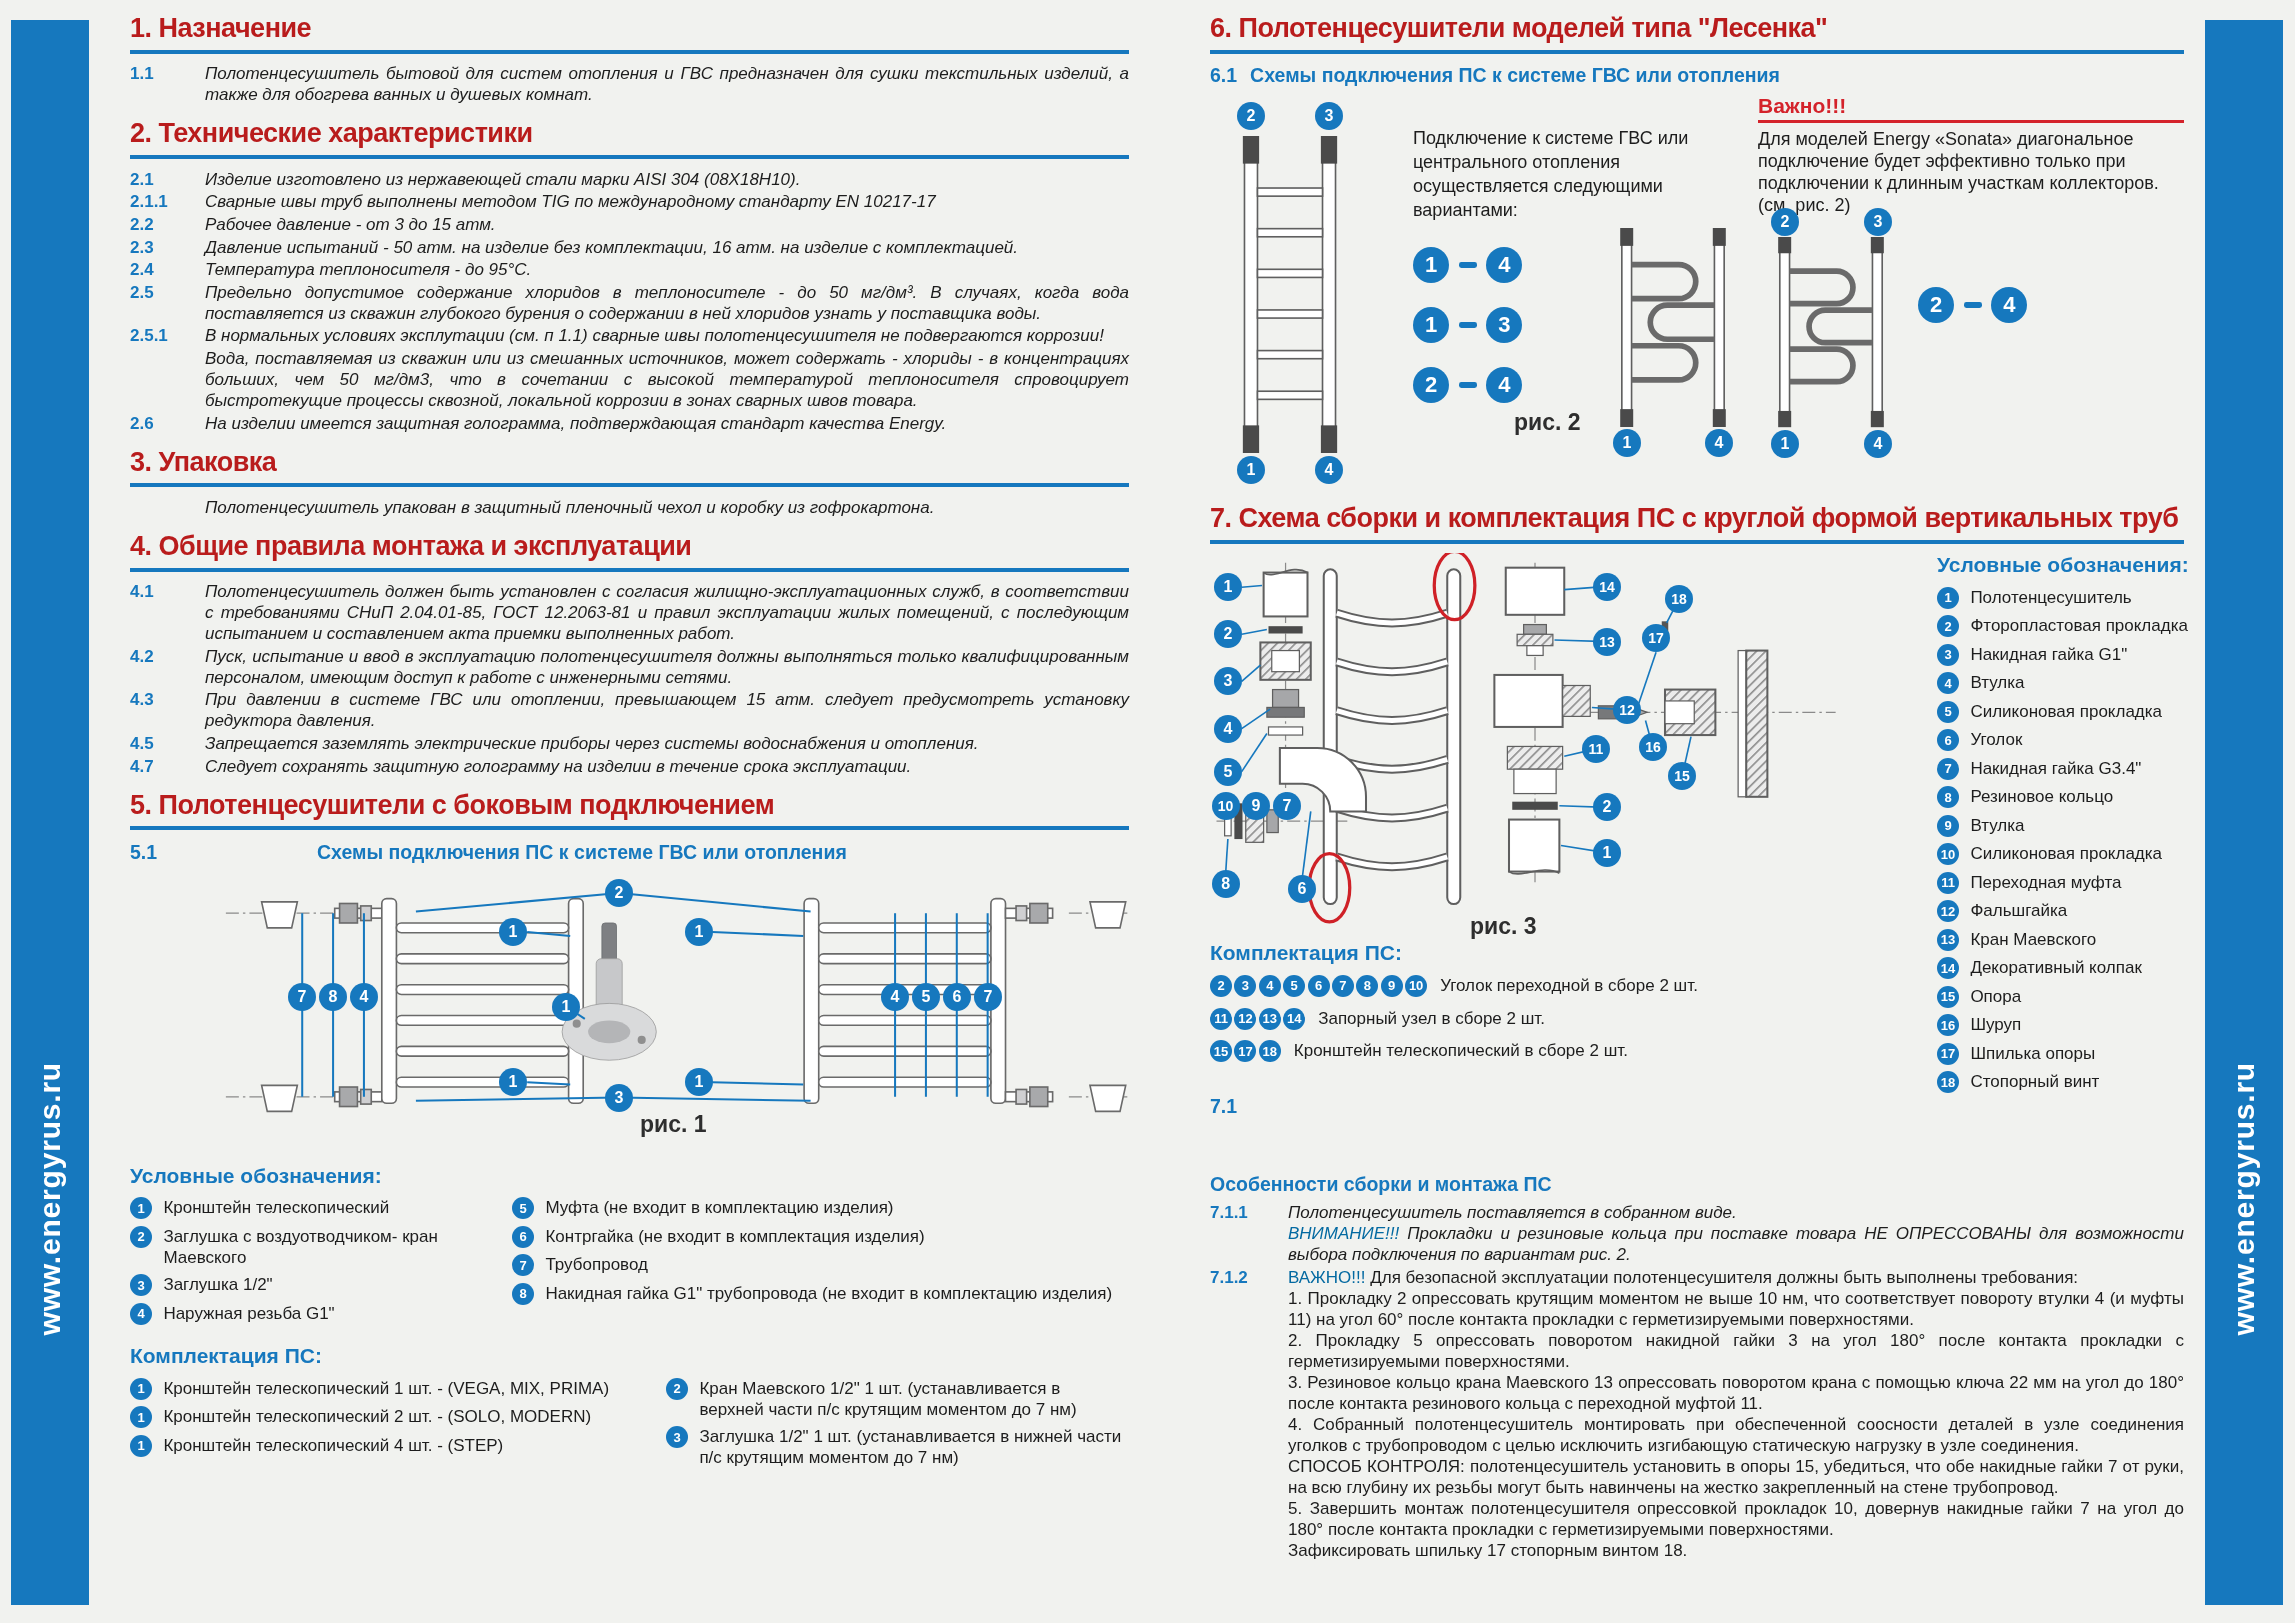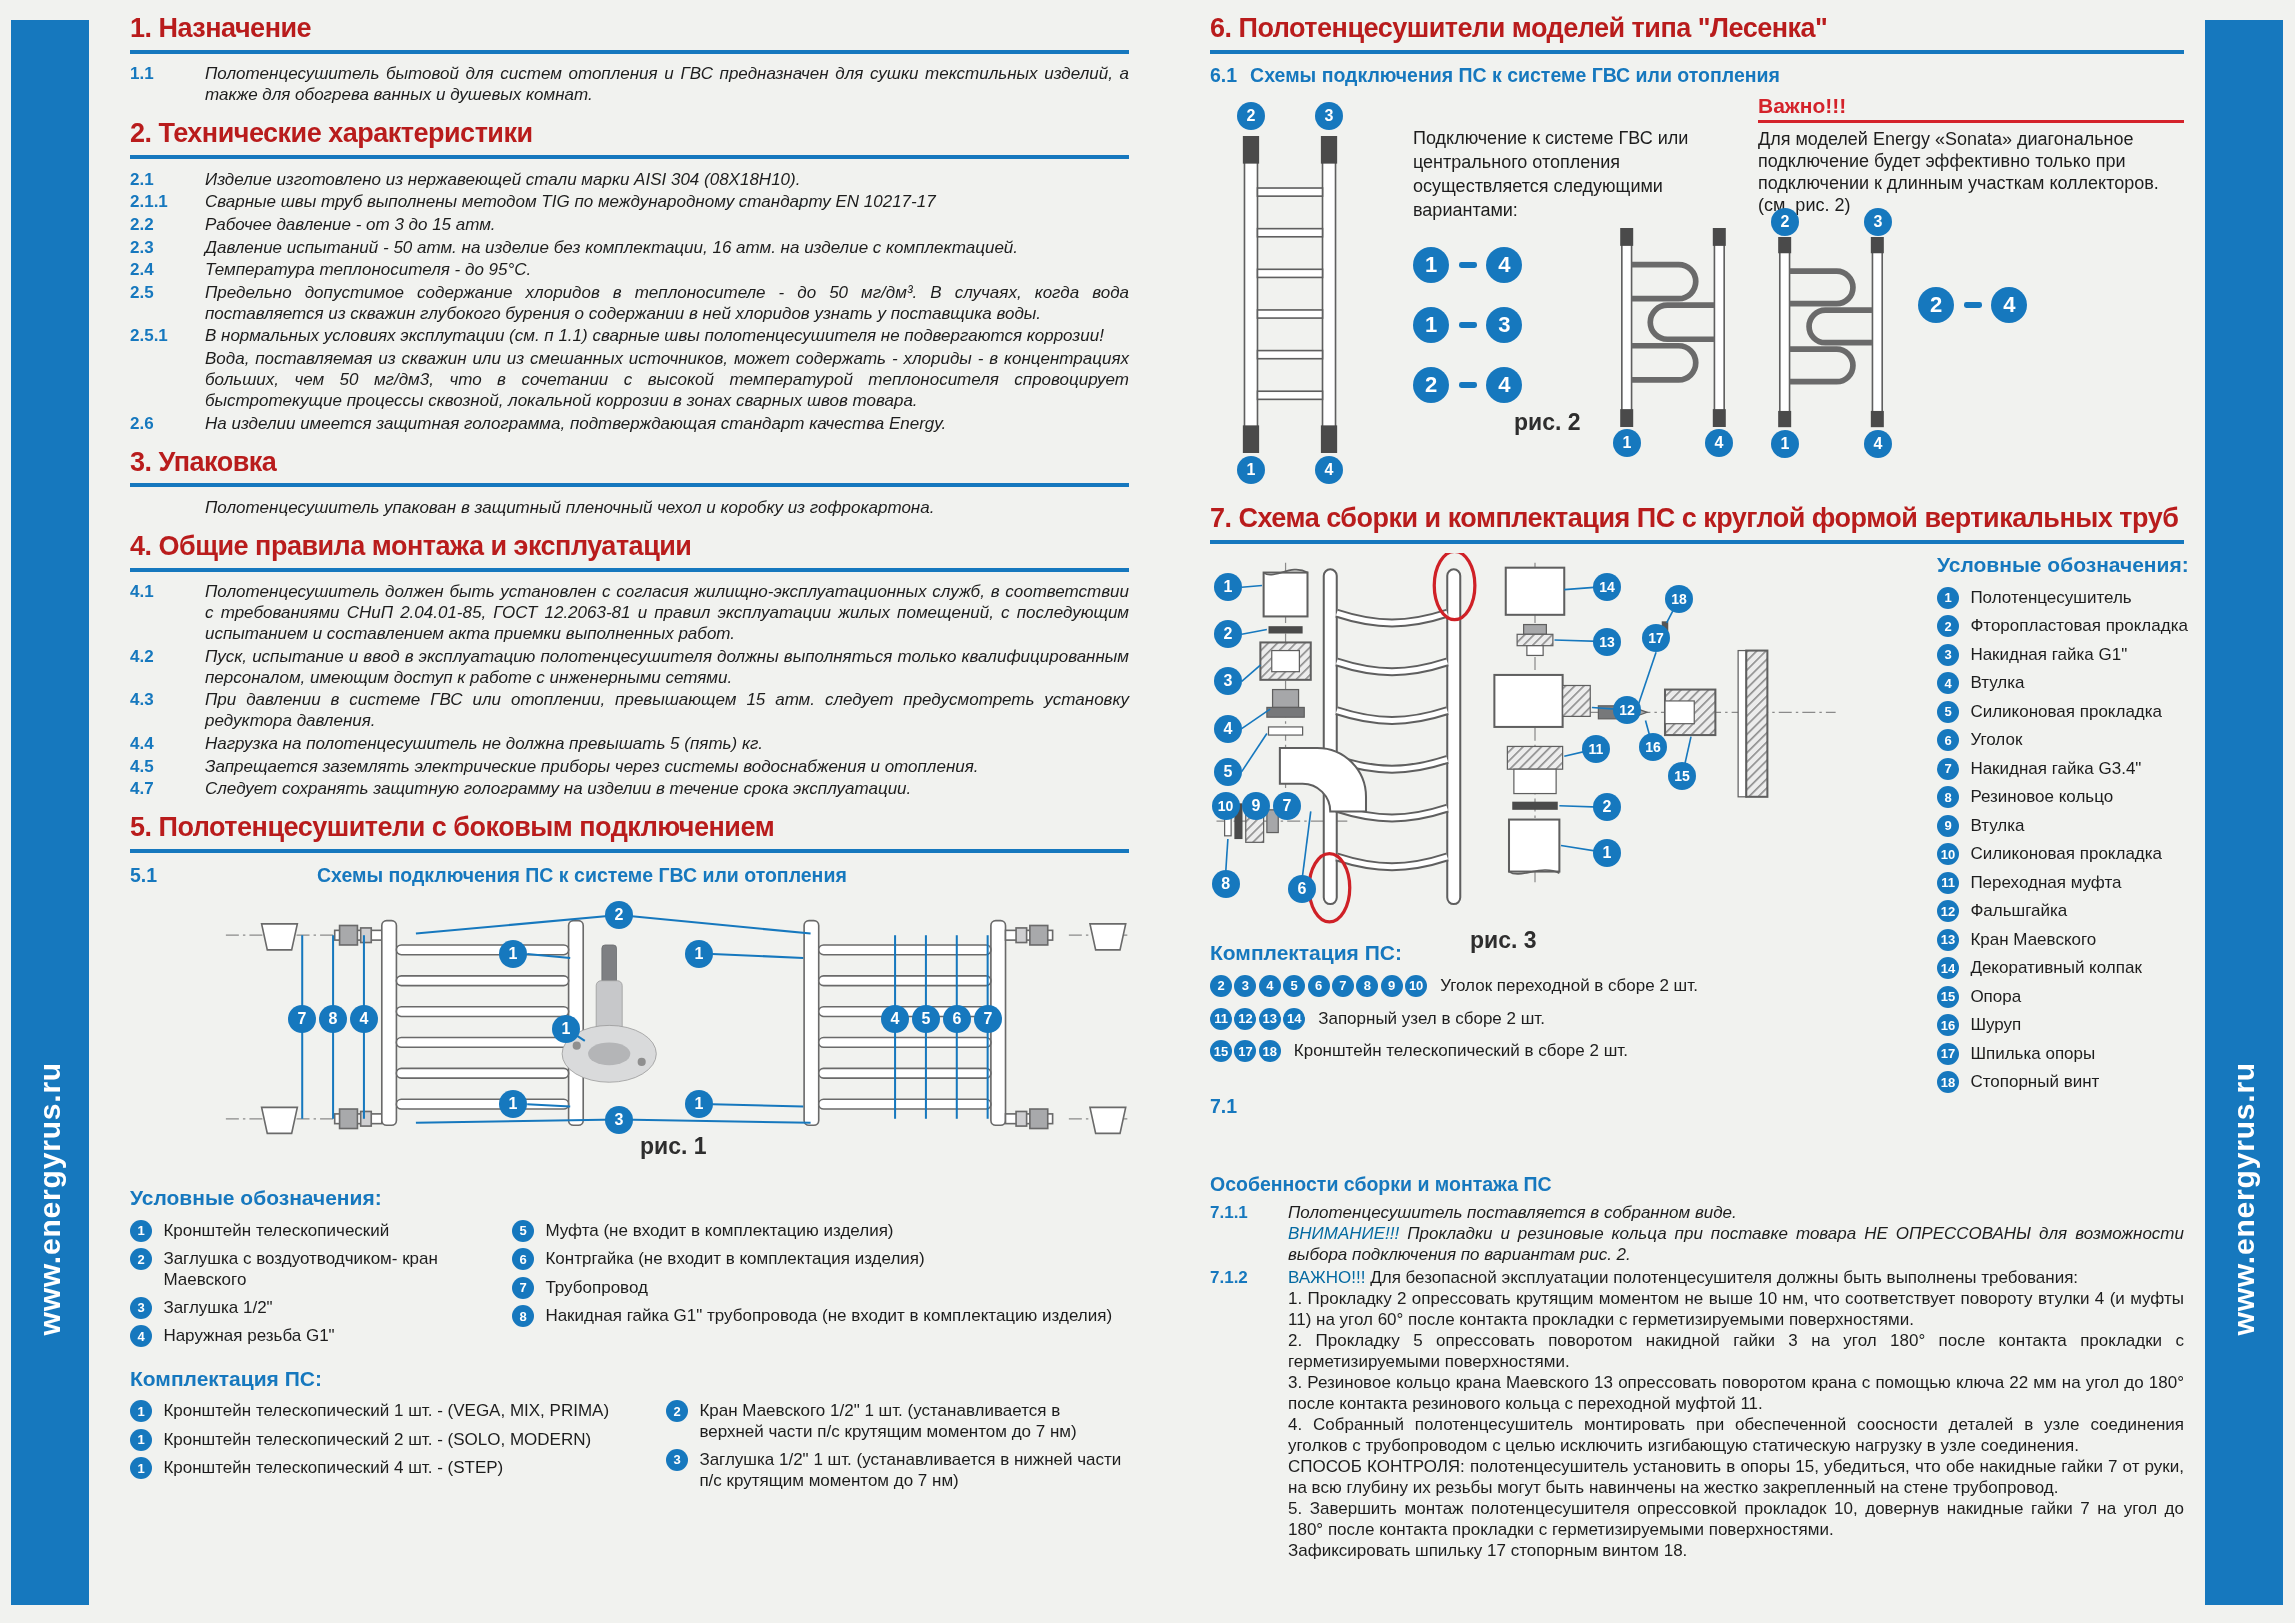--- a/index.html
+++ b/index.html
@@ -131,24 +131,20 @@
           <span class="n">4.1</span>
           <div class="t">Полотенцесушитель должен быть установлен с согласия жилищно-эксплуатационных служб, в соответствии с требованиями СНиП 2.04.01-85, ГОСТ 12.2063-81 и правил эксплуатации жилых помещений, с последующим испытанием и составлением акта приемки выполненных работ.</div>
         </div>
         <div class="item">
           <span class="n">4.2</span>
           <div class="t">Пуск, испытание и ввод в эксплуатацию полотенцесушителя должны выполняться только квалифицированным персоналом, имеющим доступ к работе с инженерными сетями.</div>
         </div>
         <div class="item">
           <span class="n">4.3</span>
           <div class="t">При давлении в системе ГВС или отоплении, превышающем 15 атм. следует предусмотреть установку редуктора давления.</div>
-        </div>
-        <div class="item">
-          <span class="n">4.4</span>
-          <div class="t">Нагрузка на полотенцесушитель не должна превышать 5 (пять) кг.</div>
         </div>
         <div class="item">
           <span class="n">4.5</span>
           <div class="t">Запрещается заземлять электрические приборы через системы водоснабжения и отопления.</div>
         </div>
         <div class="item">
           <span class="n">4.7</span>
           <div class="t">Следует сохранять защитную голограмму на изделии в течение срока эксплуатации.</div>
         </div>
       </div>
@@ -532,21 +528,21 @@
             <div class="co two" style="left: 455px; top: 32px;">18</div>
             <div class="co two" style="left: 383px; top: 75px;">13</div>
             <div class="co two" style="left: 432px; top: 71px;">17</div>
             <div class="co two" style="left: 403px; top: 143px;">12</div>
             <div class="co two" style="left: 372px; top: 182px;">11</div>
             <div class="co two" style="left: 429px; top: 180px;">16</div>
             <div class="co two" style="left: 458px; top: 209px;">15</div>
             <div class="co" style="left: 383px; top: 240px;">2</div>
             <div class="co" style="left: 383px; top: 286px;">1</div>
           </div>
-        <div class="figlabel" style="left:260px;top:374px;">рис. 3</div>
+        <div class="figlabel" style="left:260px;top:360px;">рис. 3</div>
       </div>
 
       <div style="position:absolute;left:727px;top:0;width:288px;">
         <div class="legend-title" style="margin-top:0;">Условные обозначения:</div>
         <div id="legend7-items">
             <div class="lrow">
               <span class="lc">1</span>
               <span>Полотенцесушитель</span>
             </div>
             <div class="lrow">

